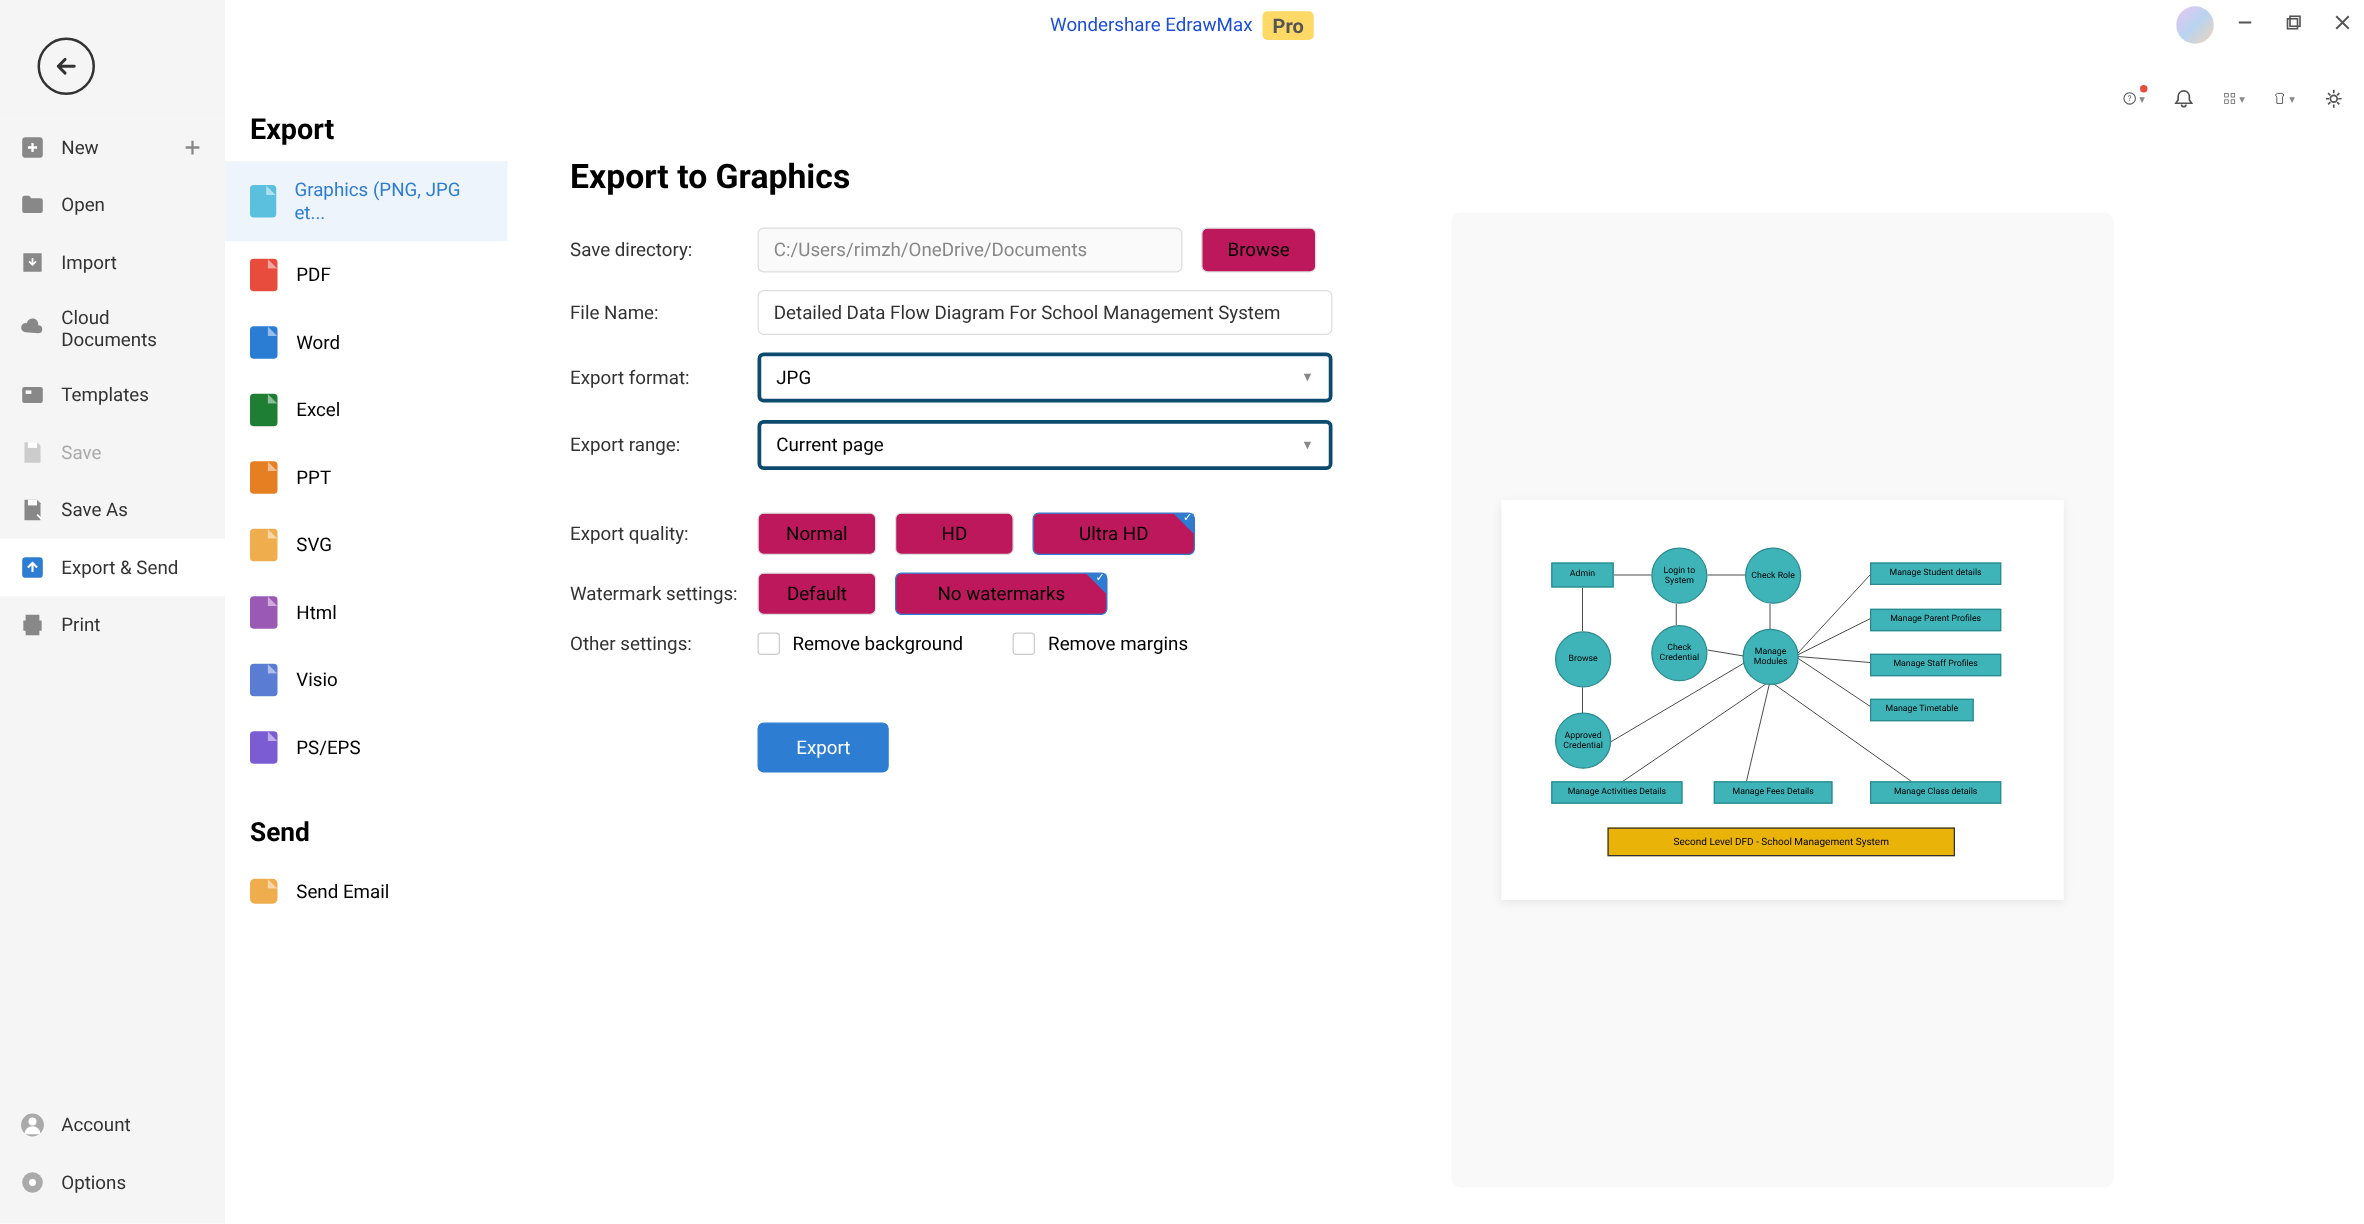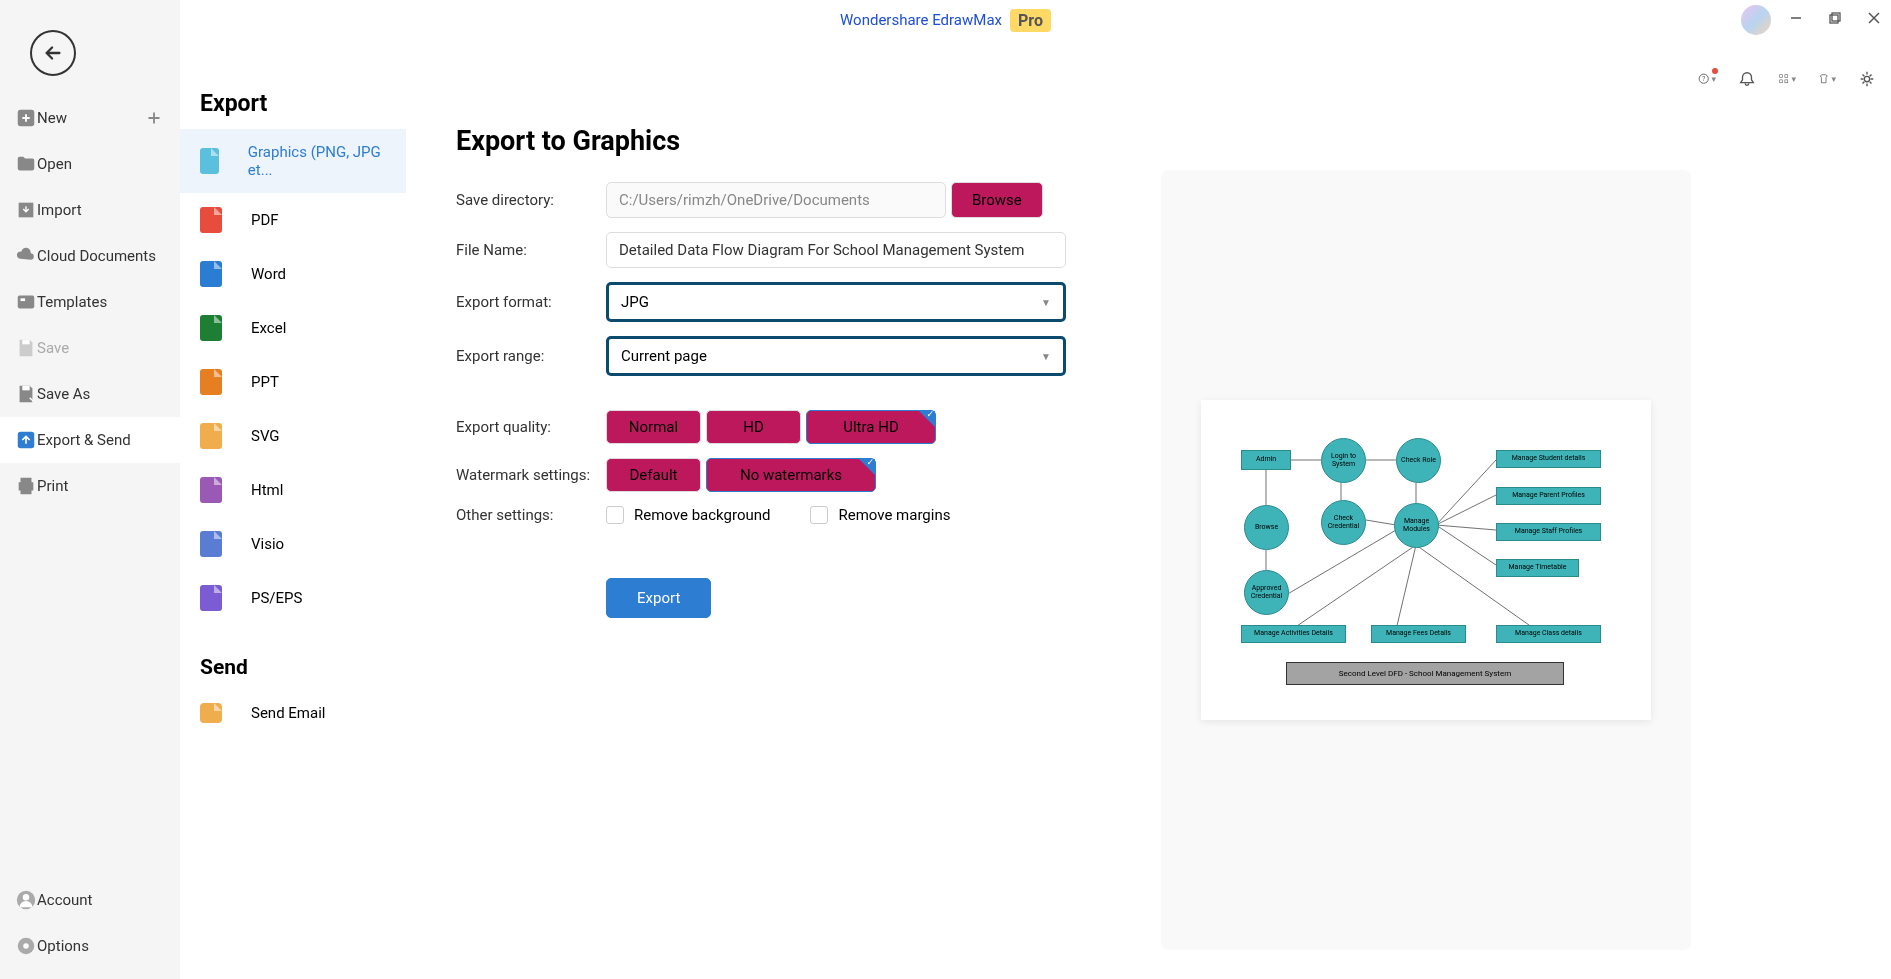--- a/index.html
+++ b/index.html
@@ -14,64 +14,64 @@
 
 .toolbar-right { position: absolute; right: 15px; top: 70px; display: flex; gap: 22px; align-items: center; }
 .toolbar-right .tool-icon { width: 18px; height: 18px; display: flex; align-items: center; justify-content: center; color: #555; position: relative; }
 .toolbar-right .notif-dot { position: absolute; top: -2px; right: -2px; width: 6px; height: 6px; background: #e74c3c; border-radius: 50%; }
 .toolbar-right .chev { font-size: 9px; margin-left: 2px; color: #888; }
 
 .back-btn { position: absolute; left: 30px; top: 30px; width: 46px; height: 46px; border: 2.5px solid #333; border-radius: 50%; display: flex; align-items: center; justify-content: center; }
 .back-btn svg { width: 22px; height: 22px; }
 
 .sidebar { position: absolute; left: 0; top: 95px; width: 180px; bottom: 0; background: #f5f5f5; border-top-right-radius: 0; }
-.sidebar .nav-item { display: flex; align-items: center; padding: 12px 15px; color: #333; font-size: 15px; cursor: pointer; }
+.sidebar .nav-item { display: flex; align-items: center; gap: 12px; padding: 12px 15px; color: #333; font-size: 15px; cursor: pointer; }
 .sidebar .nav-item.active { background: #fff; }
 .sidebar .nav-item.disabled { color: #aaa; }
 .sidebar .nav-icon { width: 22px; height: 22px; display: flex; align-items: center; justify-content: center; }
 .sidebar .nav-icon svg { width: 22px; height: 22px; }
 .sidebar .plus-right { position: absolute; right: 15px; }
 .sidebar .bottom-items { position: absolute; bottom: 10px; left: 0; right: 0; }
 
 .left-overlay { position: absolute; left: 0; top: 0; width: 180px; height: 95px; background: #f5f5f5; }
 
 .export-panel { position: absolute; left: 180px; top: 0; width: 226px; bottom: 0; background: #fff; padding-top: 90px; }
 .export-panel h2 { font-size: 23px; font-weight: 700; padding: 0 20px 12px; }
 .export-panel h3 { font-size: 21px; font-weight: 700; padding: 30px 20px 10px; }
-.format-item { display: flex; align-items: center; gap: 29px; padding: 14px 20px; font-size: 15px; cursor: pointer; }
+.format-item { display: flex; align-items: center; gap: 15px; padding: 14px 20px; font-size: 15px; cursor: pointer; }
 .format-item.active { background: #eef4fb; color: #2d7dd2; }
 .format-icon { width: 22px; height: 26px; border-radius: 3px; position: relative; }
 .format-icon::after { content: ''; position: absolute; top: 0; right: 0; width: 8px; height: 8px; background: rgba(255,255,255,0.5); clip-path: polygon(0 0, 100% 100%, 0 100%); }
 
 .main { position: absolute; left: 406px; top: 0; right: 0; bottom: 0; padding: 125px 50px 0 50px; }
 .main h1 { font-size: 27px; font-weight: 700; margin-bottom: 25px; }
 .form-row { display: flex; align-items: center; margin-bottom: 14px; }
 .form-row .label { width: 150px; font-size: 15px; color: #333; }
-.form-row .controls { display: flex; gap: 5px; align-items: center; }
+.form-row .controls { display: flex; gap: 15px; align-items: center; }
 .text-input { width: 460px; padding: 8px 12px; border: 1px solid #ddd; border-radius: 5px; font-size: 15px; background: #fafafa; color: #888; }
 .text-input.normal { background: #fff; color: #333; }
 .select-input { width: 460px; padding: 8px 12px; border: 3px solid #0c4a6e; border-radius: 5px; font-size: 15px; background: #fff; display: flex; justify-content: space-between; align-items: center; }
 .select-input .chev-down { font-size: 10px; color: #888; }
 .btn { padding: 8px 20px; border: 1px solid #ddd; border-radius: 5px; background: #be185d; font-size: 15px; cursor: pointer; }
 .btn.small { padding: 7px 18px; min-width: 95px; text-align: center; }
 .btn.selected { border: 1px solid #2d7dd2; position: relative; }
 .btn.selected::after { content: ''; position: absolute; top: 0; right: 0; width: 0; height: 0; border-left: 16px solid transparent; border-top: 16px solid #2d7dd2; }
 .btn.selected::before { content: '✓'; position: absolute; top: -2px; right: 1px; color: #fff; font-size: 9px; z-index: 1; }
 .btn.primary { background: #2d7dd2; color: #fff; border-color: #2d7dd2; padding: 10px 30px; }
 .checkbox { width: 18px; height: 18px; border: 1px solid #ccc; border-radius: 3px; background: #fff; }
 .cb-wrap { display: flex; align-items: center; gap: 10px; font-size: 15px; }
 
 .preview { position: absolute; right: 200px; top: 170px; width: 530px; height: 780px; background: #f9f9f9; border-radius: 8px; display: flex; align-items: flex-start; justify-content: center; padding-top: 230px; }
 .preview-img { width: 450px; height: 320px; background: #fff; box-shadow: 0 2px 8px rgba(0,0,0,0.08); padding: 35px; position: relative; }
 .diagram { position: relative; width: 100%; height: 100%; }
 .node { position: absolute; background: #3eb4b8; color: #000; font-size: 7px; display: flex; align-items: center; justify-content: center; text-align: center; padding: 3px; line-height: 1.1; }
 .node.rect { border: 1px solid #2a8a8e; }
 .node.circle { border-radius: 50%; border: 1px solid #2a8a8e; width: 45px; height: 45px; }
 .diagram svg.lines { position: absolute; top: 0; left: 0; width: 100%; height: 100%; pointer-events: none; }
-.diagram .caption-box { position: absolute; bottom: 0; left: 50px; right: 52px; border: 1px solid #333; padding: 6px; text-align: center; font-size: 8px; background: #a3a3a3; }
+.diagram .caption-box { position: absolute; bottom: 0; left: 50px; right: 52px; border: 1px solid #333; padding: 6px; text-align: center; font-size: 8px; background: #eab308; }
 
 .spacer { height: 20px; }
 </style>
 </head>
 <body>
 
 <div class="left-overlay"></div>
 
 <div class="back-btn">
   <svg viewBox="0 0 24 24">

